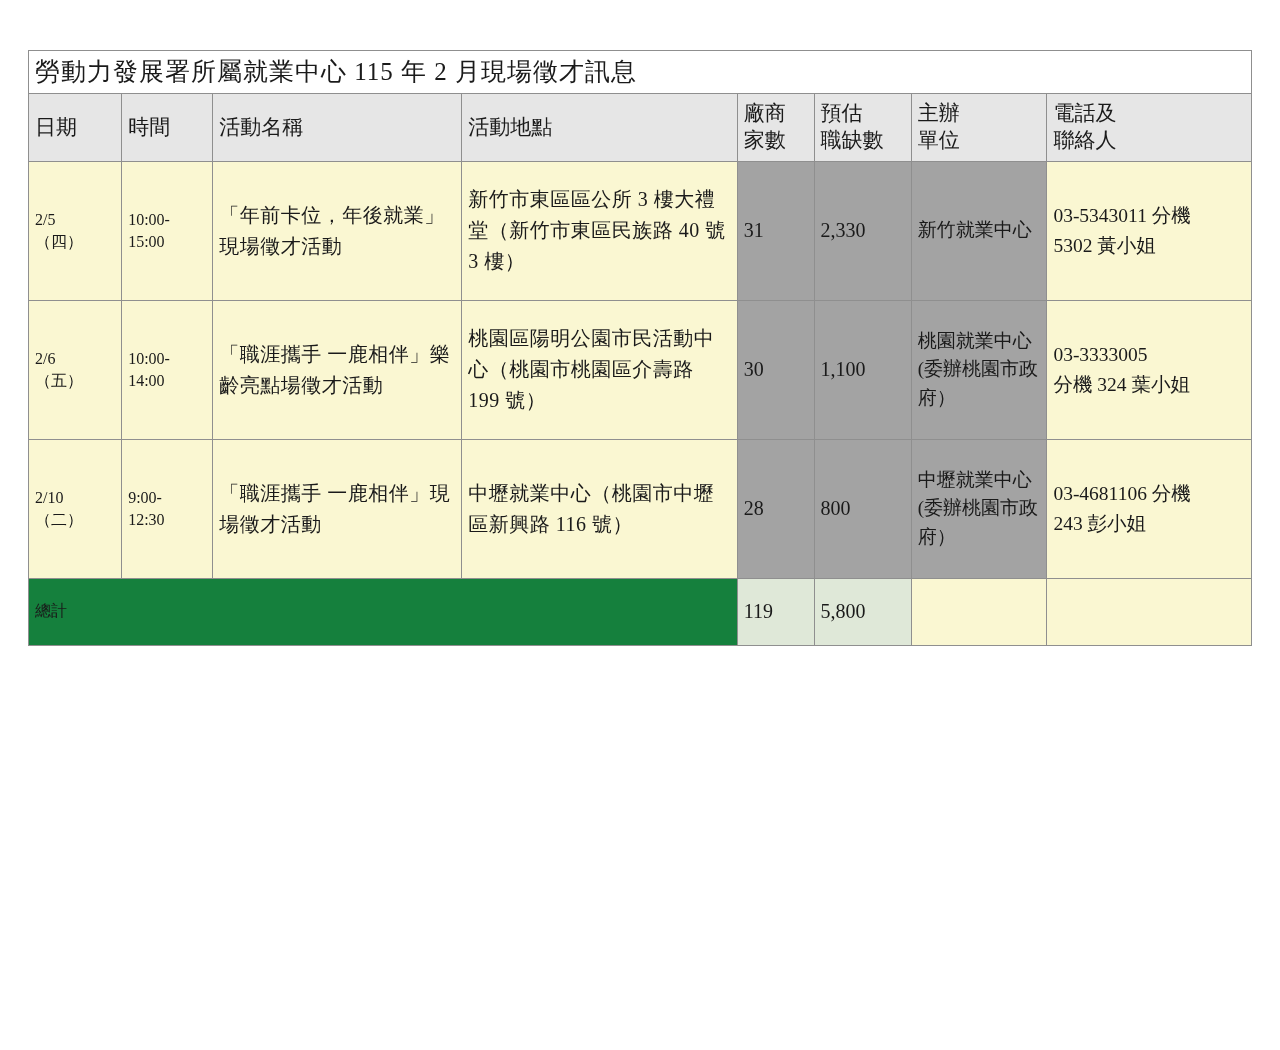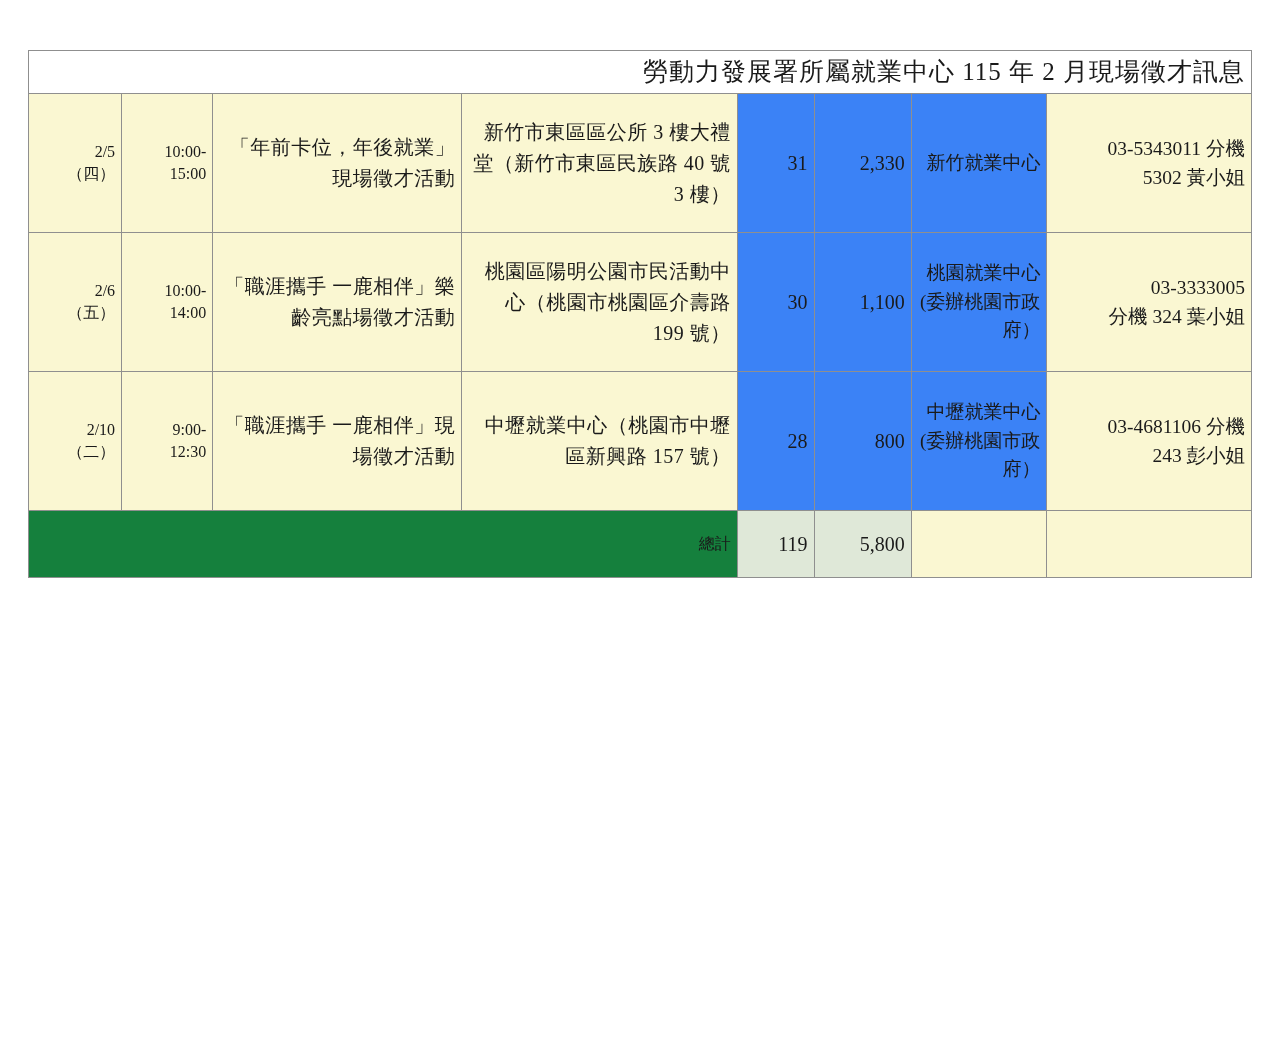--- a/index.html
+++ b/index.html
@@ -23,21 +23,21 @@
     padding: 50px 28px 28px 28px;
   }
   table.recruit {
     border-collapse: collapse;
     width: 1224px;
     table-layout: fixed;
     border: 1.5px solid #8f8f8f;
   }
   table.recruit td, table.recruit th {
     border: 1.2px solid #8f8f8f;
-    text-align: right;
+    text-align: left;
     vertical-align: middle;
     padding: 6px 6px;
     font-weight: normal;
   }
   
   .title-cell {
     background: #ffffff;
     font-size: 25px;
     font-weight: bold;
     letter-spacing: 1px;
@@ -56,21 +56,21 @@
   .col-time   { width: 90px; }
   .col-name   { width: 246px; }
   .col-place  { width: 272px; }
   .col-firms  { width: 76px; }
   .col-jobs   { width: 96px; }
   .col-org    { width: 134px; }
   .col-phone  { width: 202px; }
 
   
   .c-yellow { background: #faf7d2; }
-  .c-green  { background: #3b82f6; }
+  .c-green  { background: #a3a3a3; }
 
   .cell-date, .cell-time {
     font-size: 16px;
     line-height: 1.35;
     white-space: pre-line;
   }
   .cell-name, .cell-place {
     font-size: 20px;
     line-height: 1.55;
     letter-spacing: 0.5px;
@@ -113,20 +113,34 @@
         <col class="col-place">
       <col class="col-firms">
         <col class="col-jobs">
         <col class="col-org">
         <col class="col-phone">
     </colgroup>
     <tbody>
       <tr>
         <td class="title-cell" colspan="8">勞動力發展署所屬就業中心 115 年 2 月現場徵才訊息</td>
       </tr>
+      <tr class="hdr">
+        <td>日期</td>
+        <td>時間</td>
+        <td>活動名稱</td>
+        <td>活動地點</td>
+        <td style="white-space:pre-line">廠商
+家數</td>
+        <td style="white-space:pre-line">預估
+職缺數</td>
+        <td style="white-space:pre-line">主辦
+單位</td>
+        <td style="white-space:pre-line">電話及
+聯絡人</td>
+      </tr>
 
       <tr class="row-body">
         <td class="c-yellow cell-date">2/5
 （四）</td>
         <td class="c-yellow cell-time">10:00-
 15:00</td>
         <td class="c-yellow cell-name">「年前卡位，年後就業」現場徵才活動</td>
         <td class="c-yellow cell-place">新竹市東區區公所 3 樓大禮堂（新竹市東區民族路 40 號 3 樓）</td>
         <td class="c-green cell-num">31</td>
         <td class="c-green cell-num">2,330</td>
@@ -149,21 +163,21 @@
 分機 324 葉小姐</td>
       </tr>
 
 
       <tr class="row-body">
         <td class="c-yellow cell-date">2/10
 （二）</td>
         <td class="c-yellow cell-time">9:00-
 12:30</td>
         <td class="c-yellow cell-name">「職涯攜手 一鹿相伴」現場徵才活動</td>
-        <td class="c-yellow cell-place">中壢就業中心（桃園市中壢區新興路 157 號）</td>
+        <td class="c-yellow cell-place">中壢就業中心（桃園市中壢區新興路 116 號）</td>
         <td class="c-green cell-num">28</td>
         <td class="c-green cell-num">800</td>
         <td class="c-green cell-org">中壢就業中心(委辦桃園市政府）</td>
         <td class="c-yellow cell-phone">03-4681106 分機
 243 彭小姐</td>
       </tr>
 
 
       <tr>
         <td class="total-label" colspan="4">總計</td>

